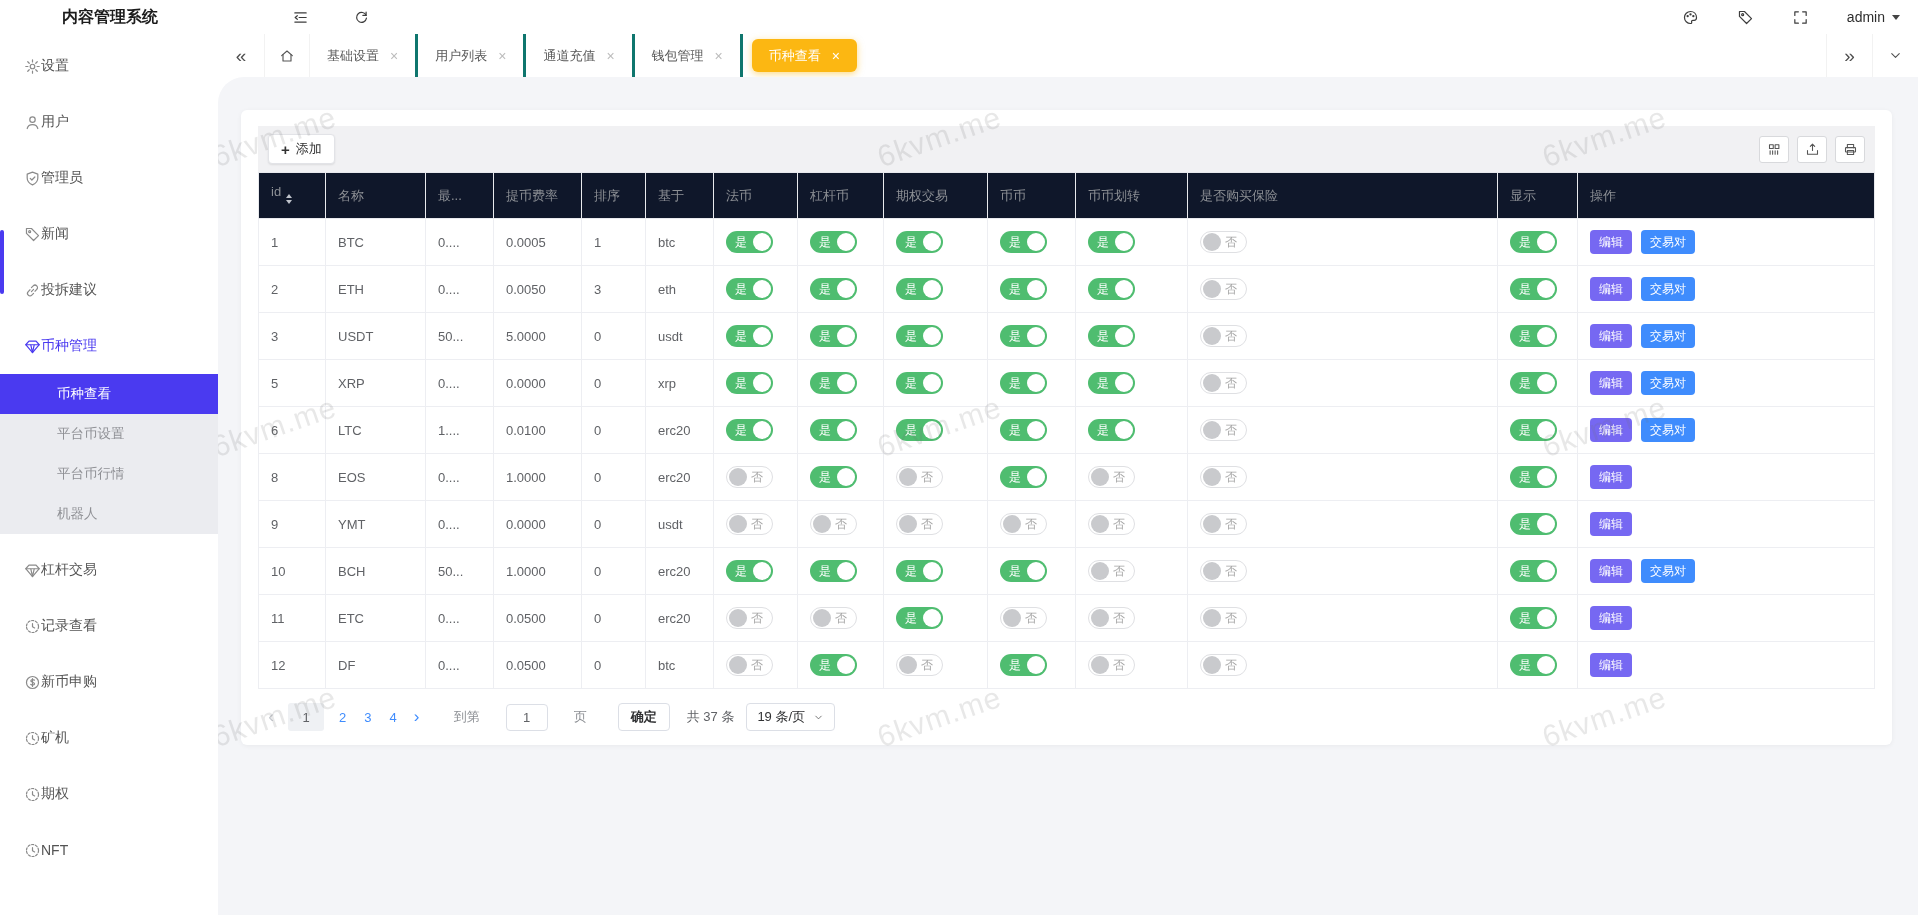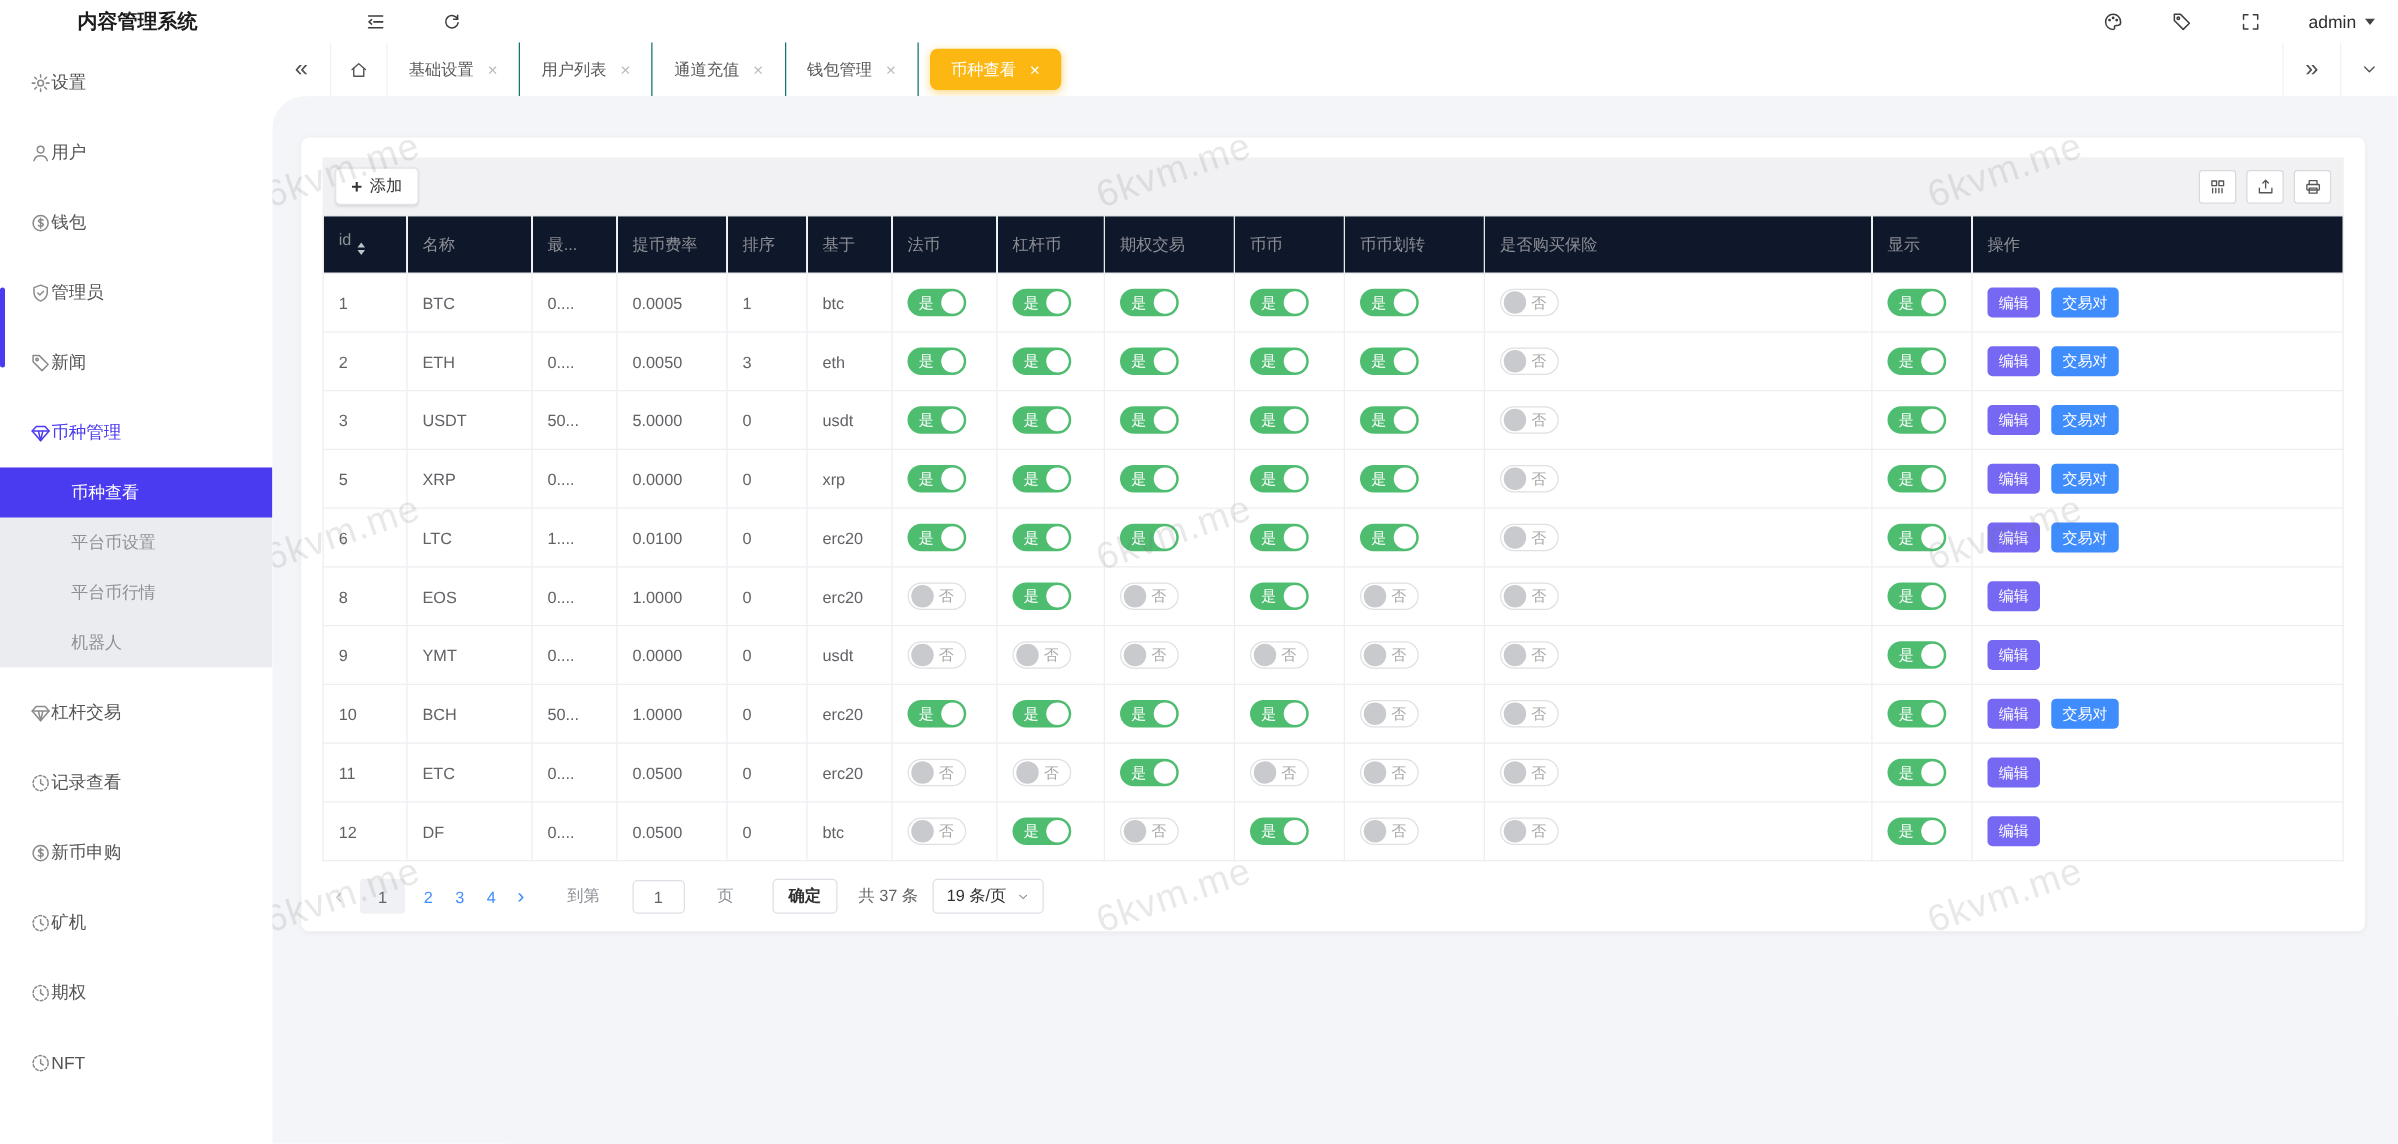--- a/index.html
+++ b/index.html
@@ -31,21 +31,21 @@
 
   .main { flex:1; background:#fff; display:flex; flex-direction:column; position:relative; min-width:0; }
 
   
   .tabbar { height:43px; background:#fff; display:flex; align-items:center; }
   .tab-nav { width:46px; height:100%; display:flex; align-items:center; justify-content:center; font-size:19px; color:#4f4f4f; cursor:pointer; }
   .tab-nav svg { width:15px; height:15px; }
   .tab-home { width:46px; height:100%; display:flex; align-items:center; justify-content:center; color:#555; cursor:pointer; border-left:1px solid #f2f2f2; border-right:1px solid #f2f2f2; }
   .tab-home svg { width:16px; height:16px; }
   .tabs { display:flex; height:100%; align-items:center; }
-  .tab { display:flex; align-items:center; gap:11px; padding:0 17px; height:100%; font-size:13px; color:#595959; border-right:1px solid #0f766e; cursor:pointer; white-space:nowrap; }
+  .tab { display:flex; align-items:center; gap:11px; padding:0 17px; height:100%; font-size:13px; color:#595959; border-right:3px solid #0f766e; cursor:pointer; white-space:nowrap; }
   .tab .x { color:#bcbcbc; font-size:14px; }
   .tab.active { background:#fcb712; color:#fff; height:33px; border-radius:6px; margin:0 9px; border:none; box-shadow:0 2px 7px rgba(252,183,18,.5); }
   .tab.active .x { color:#fff; }
   .bl { border-left:1px solid #f2f2f2; }
 
   
   .content { flex:1; background:#f4f5f8; border-top-left-radius:26px; padding:33px 26px 0 23px; }
   .card { background:#fff; border-radius:6px; box-shadow:0 1px 5px rgba(0,0,0,.05); padding:16px 17px 14px; }
   .toolbar { background:#f1f1f3; height:46px; display:flex; align-items:center; padding:0 10px; gap:8px; }
   .add-btn { display:flex; align-items:center; gap:6px; background:#fff; border:1px solid #e2e3e7; border-radius:4px; height:30px; padding:0 12px; font-size:13px; color:#333; cursor:pointer; box-shadow:0 1px 2px rgba(0,0,0,.09); font-family:inherit; }
@@ -157,43 +157,42 @@
               <svg viewBox="0 0 24 24" fill="none" stroke="currentColor" stroke-width="1.7" stroke-linecap="round" stroke-linejoin="round">
                 <circle cx="12" cy="8" r="3.8"></circle>
                 <path d="M4.5 20.5c1-4 4-5.5 7.5-5.5s6.5 1.5 7.5 5.5"></path>
               </svg>
             </span>
             <span>用户</span>
           </div>
           <div class="side-item">
             <span class="icon">
               <svg viewBox="0 0 24 24" fill="none" stroke="currentColor" stroke-width="1.7" stroke-linecap="round" stroke-linejoin="round">
-                <circle cx="12" cy="12" r="8.5"></circle>
-                <path d="M12 6.5v11M14.8 8.7c-.7-.9-4.9-1.6-5.2.8-.3 2.7 5.6 1.6 5.3 4.4-.3 2.3-4.4 1.8-5.4.7"></path>
-              </svg>
-            </span>
-            <span>钱包</span>
-          </div>
-          <div class="side-item">
-            <span class="icon">
-              <svg viewBox="0 0 24 24" fill="none" stroke="currentColor" stroke-width="1.7" stroke-linecap="round" stroke-linejoin="round">
                 <path d="M12 3l7.5 2.8v5.4c0 4.6-3 7.7-7.5 9.8-4.5-2.1-7.5-5.2-7.5-9.8V5.8z"></path>
                 <path d="M8.8 11.8l2.3 2.3 4.2-4.2"></path>
               </svg>
             </span>
             <span>管理员</span>
           </div>
           <div class="side-item">
             <span class="icon">
               <svg viewBox="0 0 24 24" fill="none" stroke="currentColor" stroke-width="1.7" stroke-linecap="round" stroke-linejoin="round">
                 <path d="M3.5 3.5h7l10 10-7 7-10-10z"></path>
                 <circle cx="8" cy="8" r="1.4"></circle>
               </svg>
             </span>
             <span>新闻</span>
+          </div>
+          <div class="side-item">
+            <span class="icon">
+              <svg viewBox="0 0 24 24" fill="none" stroke="currentColor" stroke-width="1.7" stroke-linecap="round" stroke-linejoin="round">
+                <path d="M10.5 13.5l3-3M8.5 11l-2.5 2.5a3.5 3.5 0 0 0 5 5l2.5-2.5M15.5 13l2.5-2.5a3.5 3.5 0 0 0-5-5L10.5 8"></path>
+              </svg>
+            </span>
+            <span>投拆建议</span>
           </div>
           <div class="side-item active">
             <span class="icon">
               <svg viewBox="0 0 24 24" fill="none" stroke="currentColor" stroke-width="1.7" stroke-linecap="round" stroke-linejoin="round">
                 <path d="M7 4.5h10l4.5 5L12 20.5 2.5 9.5z"></path>
                 <path d="M2.5 9.5h19M9.5 9.5L12 20.5l2.5-11"></path>
               </svg>
             </span>
             <span>币种管理</span>
           </div>

